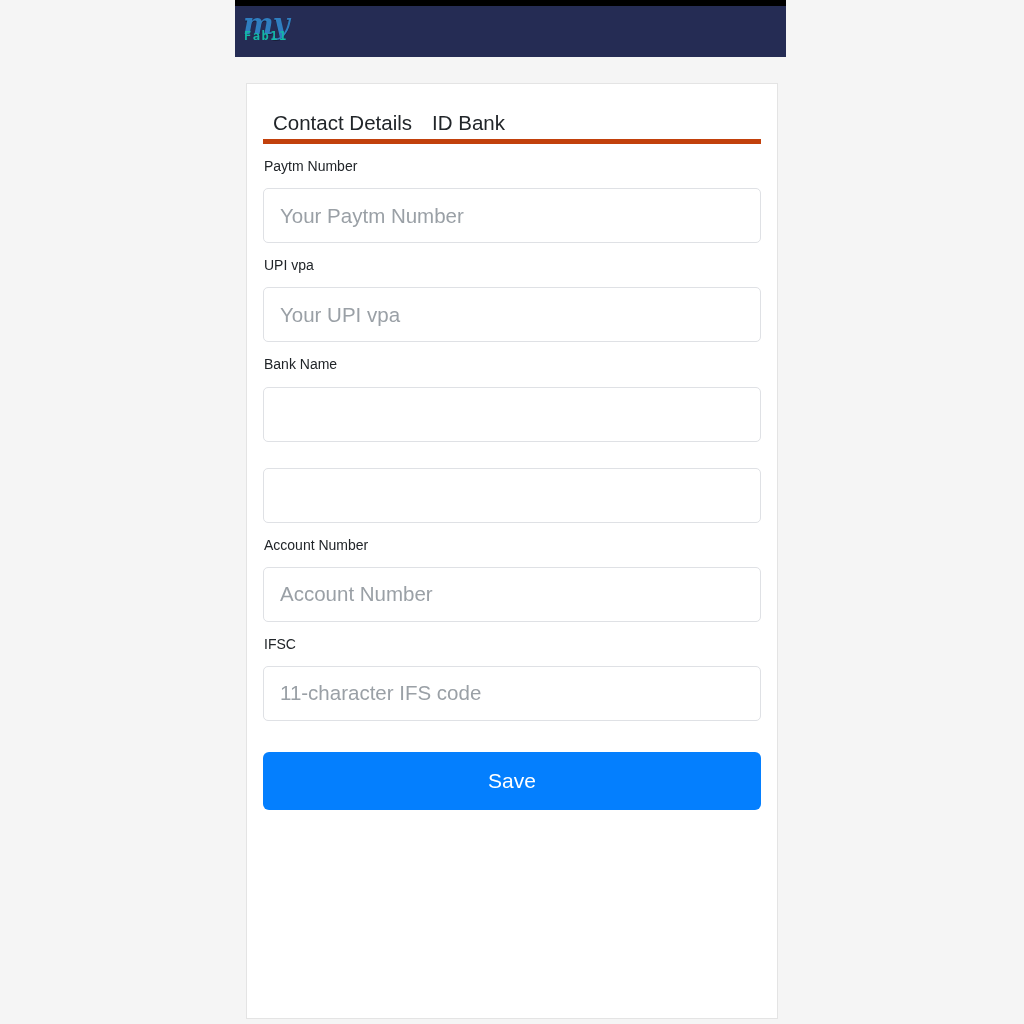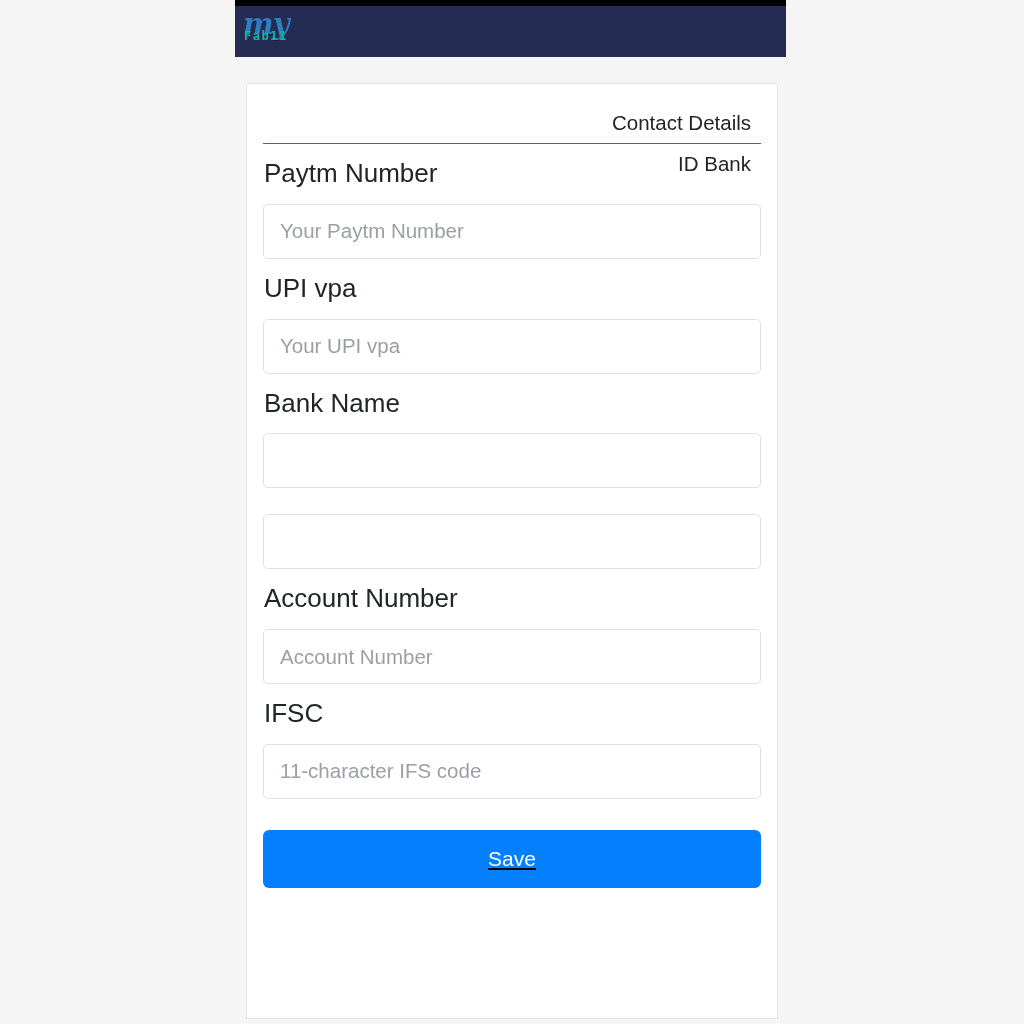--- a/index.html
+++ b/index.html
@@ -80,24 +80,22 @@
     height: 936px;
     background: #ffffff;
     border: 1px solid #e4e4e4;
   }
 
   
   .tabs {
     position: relative;
     margin: 19px 16px 0 16px;
     height: 41px;
-    border-bottom: 1px solid #c2410c;
+    border-bottom: 5px solid #c2410c;
     display: flex;
-    align-items: flex-end;
-    flex-direction: column;
   }
 
   .tab {
     font-size: 20.5px;
     color: #212529;
     padding: 7px 9px 8px 9px;
     line-height: 1.15;
     white-space: nowrap;
     border: 1px solid transparent;
     position: relative;
@@ -116,21 +114,21 @@
   
   .form {
     padding: 0 16px;
   }
 
   .field {
     padding-top: 13px;
   }
 
   .field-label {
-    font-size: 26px;
+    font-size: 14px;
     color: #212529;
     line-height: 1.3;
     padding-left: 1px;
   }
 
   .field-input {
     display: block;
     width: 100%;
     height: 55px;
     margin-top: 13px;
@@ -144,21 +142,20 @@
     outline: none;
   }
 
   .field-input::placeholder {
     color: #9aa0a6;
     opacity: 1;
   }
 
   .save-wrap {
     padding: 31px 16px 0 16px;
-    text-decoration: underline;
   }
 
   .save-button {
     display: block;
     width: 100%;
     height: 58px;
     background: #047ffe;
     color: #ffffff;
     font-family: "Liberation Sans", sans-serif;
     font-size: 21px;

